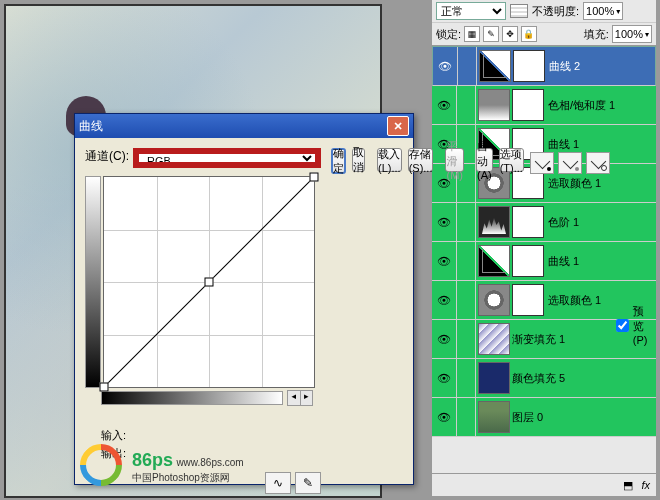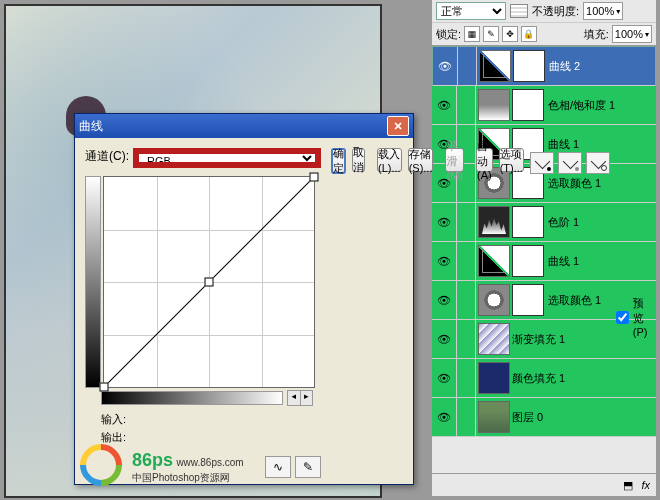--- a/index.html
+++ b/index.html
@@ -48,21 +48,21 @@
 .gln{position:absolute;background:#ccc}
 .gh{left:0;right:0;height:1px}
 .gv{top:0;bottom:0;width:1px}
 .diag{position:absolute;inset:0}
 .diag svg{width:100%;height:100%}
 .pt{position:absolute;width:7px;height:7px;background:#fff;border:1px solid #000;transform:translate(-50%,-50%)}
 .hgrad-row{display:flex;margin-top:2px;margin-left:16px;align-items:center;gap:4px}
 .hgrad{width:180px;height:12px;background:linear-gradient(to right,#000,#fff);border:1px solid #999}
 .arrows{width:24px;height:14px;border:1px solid #999;display:flex;background:#e8e8e8}
 .arrows span{flex:1;text-align:center;font-size:9px;border-right:1px solid #999}
-.io{margin-top:6px;margin-left:16px;font-size:11px}
+.io{margin-top:22px;margin-left:16px;font-size:11px}
 .io div{height:18px}
 .tools{margin-top:8px;margin-left:180px;display:flex;gap:4px}
 .tbtn{width:24px;height:20px;border:1px solid #999;background:#f4f4f4;display:flex;align-items:center;justify-content:center}
 .dlg-right{width:84px;display:flex;flex-direction:row;gap:6px}
 .btn{height:22px;border:1px solid #888;background:linear-gradient(#fff,#e4e4e4);border-radius:3px;font-size:11px;display:flex;align-items:center;justify-content:center}
 .btn.def{border:2px solid #4a7ac8}
 .btn.dis{color:#999}
 .gap{height:8px}
 .droppers{display:flex;gap:4px;margin-top:4px;justify-content:flex-start}
 .drop{width:22px;height:20px;border:1px solid #999;background:#f4f4f4;display:flex;align-items:center;justify-content:center;font-size:14px;position:relative}
@@ -164,21 +164,21 @@
         <div class="layer">
           <div class="eye"></div>
           <div class="link"></div>
           <div class="thumb th-grad"></div>
           <span class="lname">渐变填充 1</span>
         </div>
         <div class="layer">
           <div class="eye"></div>
           <div class="link"></div>
           <div class="thumb th-solid"></div>
-          <span class="lname">颜色填充 1</span>
+          <span class="lname">颜色填充 5</span>
         </div>
         <div class="layer">
           <div class="eye"></div>
           <div class="link"></div>
           <div class="thumb th-img"></div>
           <span class="lname">图层 0</span>
         </div>
       </div>
     <div class="pfoot">
       <span>⬒</span>

